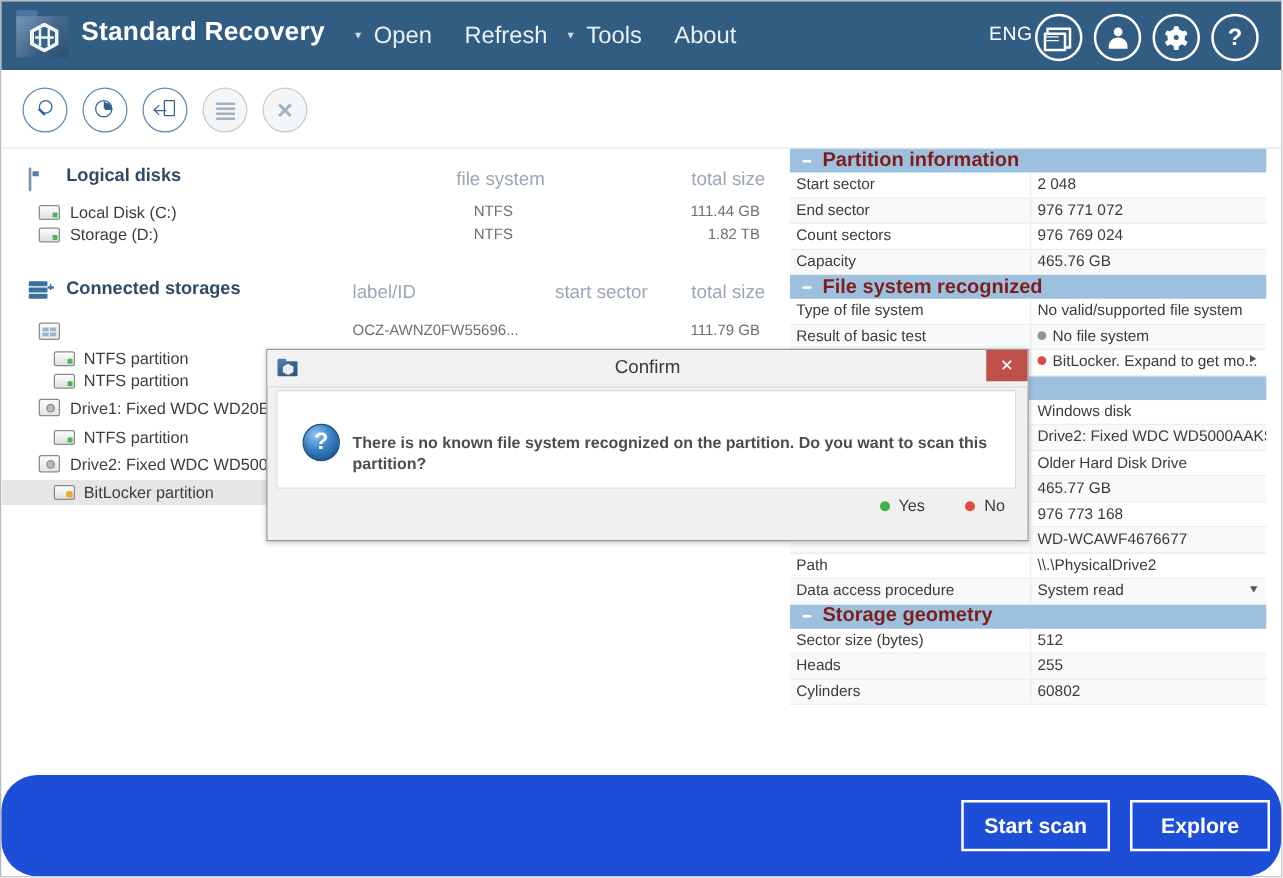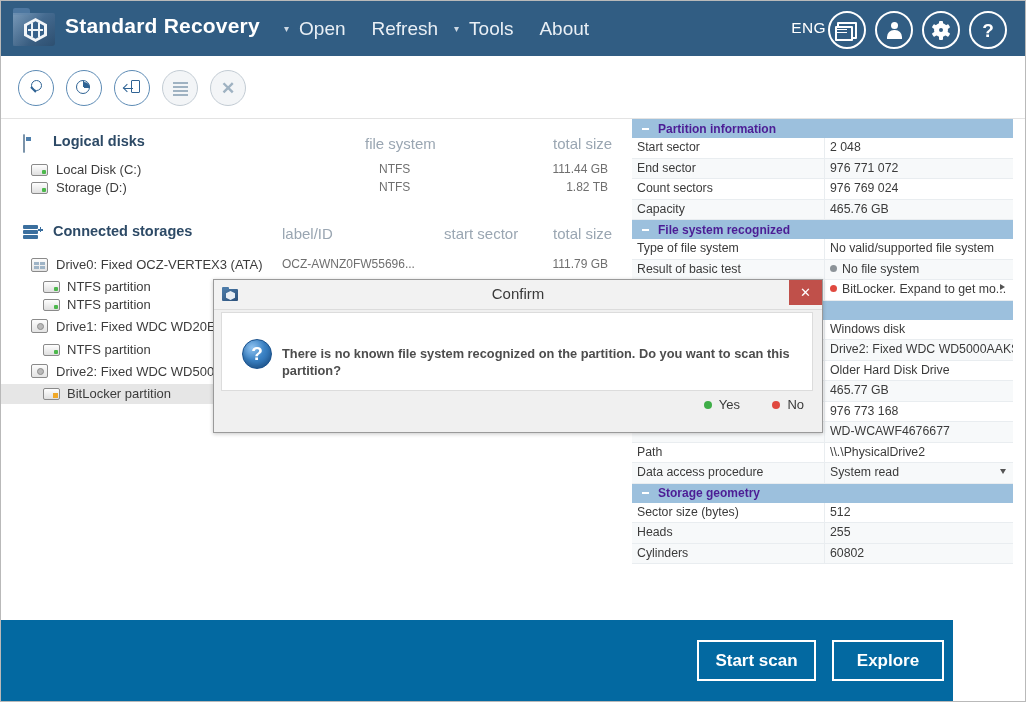--- a/index.html
+++ b/index.html
@@ -194,21 +194,21 @@
       linear-gradient(#9fb4c6,#9fb4c6) 6px 4px/5px 3px no-repeat;
   }
 
   
   .right{
     position:absolute;left:631px;top:118px;width:381px;height:468px;
     background:#ffffff;
   }
   .sec{
     position:relative;height:19px;background:#9cc0dd;
-    color:#4c1d95;font-size:12px;font-weight:bold;
+    color:#7f1d1d;font-size:16px;font-weight:bold;
     display:flex;align-items:center;
   }
   .sec .minus{
     display:inline-block;width:7px;height:2px;background:#fff;margin:0 9px 0 10px;
   }
   .prow{
     position:relative;height:19.5px;display:flex;font-size:12.3px;color:#3b3b3b;
     border-bottom:1px solid #e9edf0;
   }
   .prow .k{
@@ -275,21 +275,21 @@
   .dbtn{
     position:absolute;top:5px;font-size:13px;color:#3a3a3a;cursor:default;
     display:flex;align-items:center;
   }
   .dbtn .dot{width:8px;height:8px;margin-right:7px;vertical-align:0;}
   .dbtn-yes{right:73px;}
   .dbtn-no{right:9px;}
 
   
   .footer{
-    position:absolute;left:0;bottom:0;width:952px;height:81px;background:#0369a1;
+    position:absolute;left:0;bottom:0;width:1024px;height:81px;background:#1d4ed8;border-radius:29px;
   }
   .fbtn{
     position:absolute;top:20px;height:41px;border:2px solid #ffffff;background:transparent;
     color:#ffffff;font-size:17px;font-weight:bold;
     display:flex;align-items:center;justify-content:center;cursor:default;
     box-sizing:border-box;
   }
   .fbtn-scan{right:137px;width:119px;}
   .fbtn-explore{right:9px;width:112px;}
 </style>
@@ -391,21 +391,20 @@
         <span class="ic-storages"><i></i><i></i><i></i><span class="plus"></span><span class="plus2"></span></span>
       </span>
       <span class="grp-title">Connected storages</span>
       <span class="colhdr" style="left:281px;">label/ID</span>
       <span class="colhdr" style="left:443px;">start sector</span>
       <span class="colhdr" style="left:552px;">total size</span>
     </div>
 
     <div class="row" style="top:137px;">
       <span class="ic-drive grid" style="left:30px;top:2px;"></span>
-      <span class="nm" style="left:55px;">Drive0: Fixed OCZ-VERTEX3 (ATA)</span>
       <span class="c2" style="left:281px;">OCZ-AWNZ0FW55696...</span>
       <span class="c3" style="right:23px;">111.79 GB</span>
     </div>
     <div class="row" style="top:159px;">
       <span class="ic-disk" style="left:42px;top:3px;"></span>
       <span class="nm" style="left:66px;">NTFS partition</span>
     </div>
     <div class="row" style="top:177px;">
       <span class="ic-disk" style="left:42px;top:3px;"></span>
       <span class="nm" style="left:66px;">NTFS partition</span>

